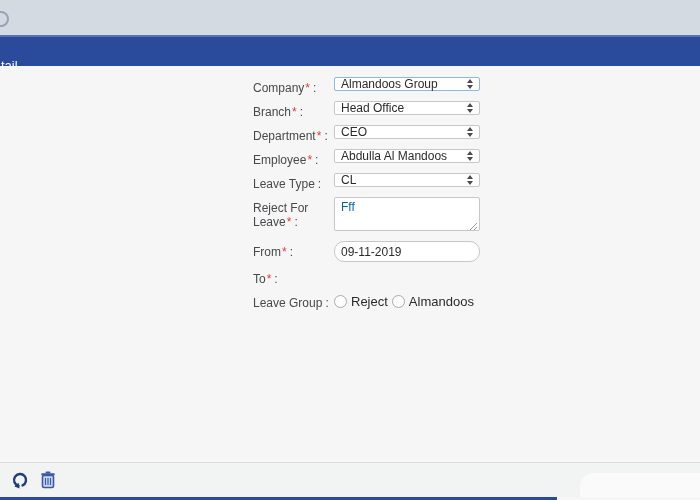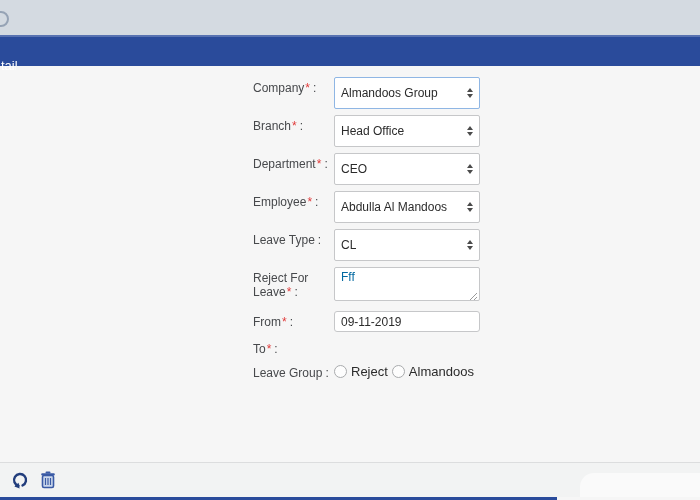--- a/index.html
+++ b/index.html
@@ -13,31 +13,31 @@
   
   .header{position:absolute;top:35px;left:0;width:700px;height:31px;background:#2a4b9b;box-shadow:inset 0 2px 0 rgba(255,255,255,.22);}
   .header .title{position:absolute;left:1px;top:15px;line-height:31px;color:#ffffff;font-size:13px;}
 
   
   .content{position:absolute;top:66px;left:16px;width:700px;height:396px;background:#f6f6f6;box-sizing:border-box;padding:11px 16px 0 237px;}
   .row{display:flex;align-items:flex-start;margin-bottom:6px;}
   .lbl{width:81px;flex:0 0 81px;font-size:12px;color:#47494c;padding-top:4px;line-height:14px;}
   .star{color:#e03a3a;margin-left:1px;}
   .colon{margin-left:3px;}
-  .selectbox{box-sizing:border-box;width:146px;height:32px;background:#fff;border:1px solid #c6c7c9;border-radius:2px;display:flex;align-items:center;justify-content:space-between;padding:0 6px;cursor:default;}
+  .selectbox{box-sizing:border-box;width:146px;height:14px;background:#fff;border:1px solid #c6c7c9;border-radius:2px;display:flex;align-items:center;justify-content:space-between;padding:0 6px;cursor:default;}
   .selectbox.focused{border-color:#8fb6e4;}
   .selectbox .val{font-size:12px;color:#2b2b2b;white-space:nowrap;overflow:hidden;}
   .spinner{display:flex;flex-direction:column;align-items:center;gap:2px;}
   .spinner i{display:block;width:0;height:0;border-left:3px solid transparent;border-right:3px solid transparent;}
   .spinner .up{border-bottom:4px solid #4a4a4a;}
   .spinner .dn{border-top:4px solid #4a4a4a;}
   .textwrap{position:relative;}
   textarea.reason{box-sizing:border-box;width:146px;height:34px;background:#fff;border:1px solid #c6c7c9;border-radius:2px;resize:none;font-family:inherit;font-size:12px;color:#0369a1;padding:2px 6px;outline:none;}
   .resize-grip{position:absolute;right:2px;bottom:4px;width:9px;height:9px;pointer-events:none;}
-  input.txt{box-sizing:border-box;width:146px;height:21px;background:#fff;border:1px solid #c6c7c9;border-radius:3px;font-family:inherit;font-size:12px;color:#2b2b2b;padding:0 6px;outline:none;}
+  input.txt{box-sizing:border-box;width:146px;height:21px;background:#fff;border:1px solid #c6c7c9;border-radius:10px;font-family:inherit;font-size:12px;color:#2b2b2b;padding:0 6px;outline:none;}
   .radio-row{display:flex;align-items:center;padding-top:2px;}
   .radio{box-sizing:border-box;width:13px;height:13px;border:1px solid #a9abad;border-radius:50%;background:#fdfdfd;margin-right:4px;flex:0 0 13px;}
   .radio-label{font-size:13px;color:#2b2b2b;margin-right:4px;}
 
   
   .footer{position:absolute;top:462px;left:0;width:700px;height:35px;background:#f2f3f3;border-top:1px solid #dcddde;box-sizing:border-box;}
   .icon-btn{position:absolute;top:8px;width:20px;height:20px;background:transparent;border:none;padding:0;cursor:pointer;}
   .icon-btn.refresh{left:10px;}
   .icon-btn.trash{left:38px;}
   .footer-blob{position:absolute;right:0;bottom:0;width:120px;height:24px;background:rgba(255,255,255,.6);border-radius:14px 0 0 0;}

